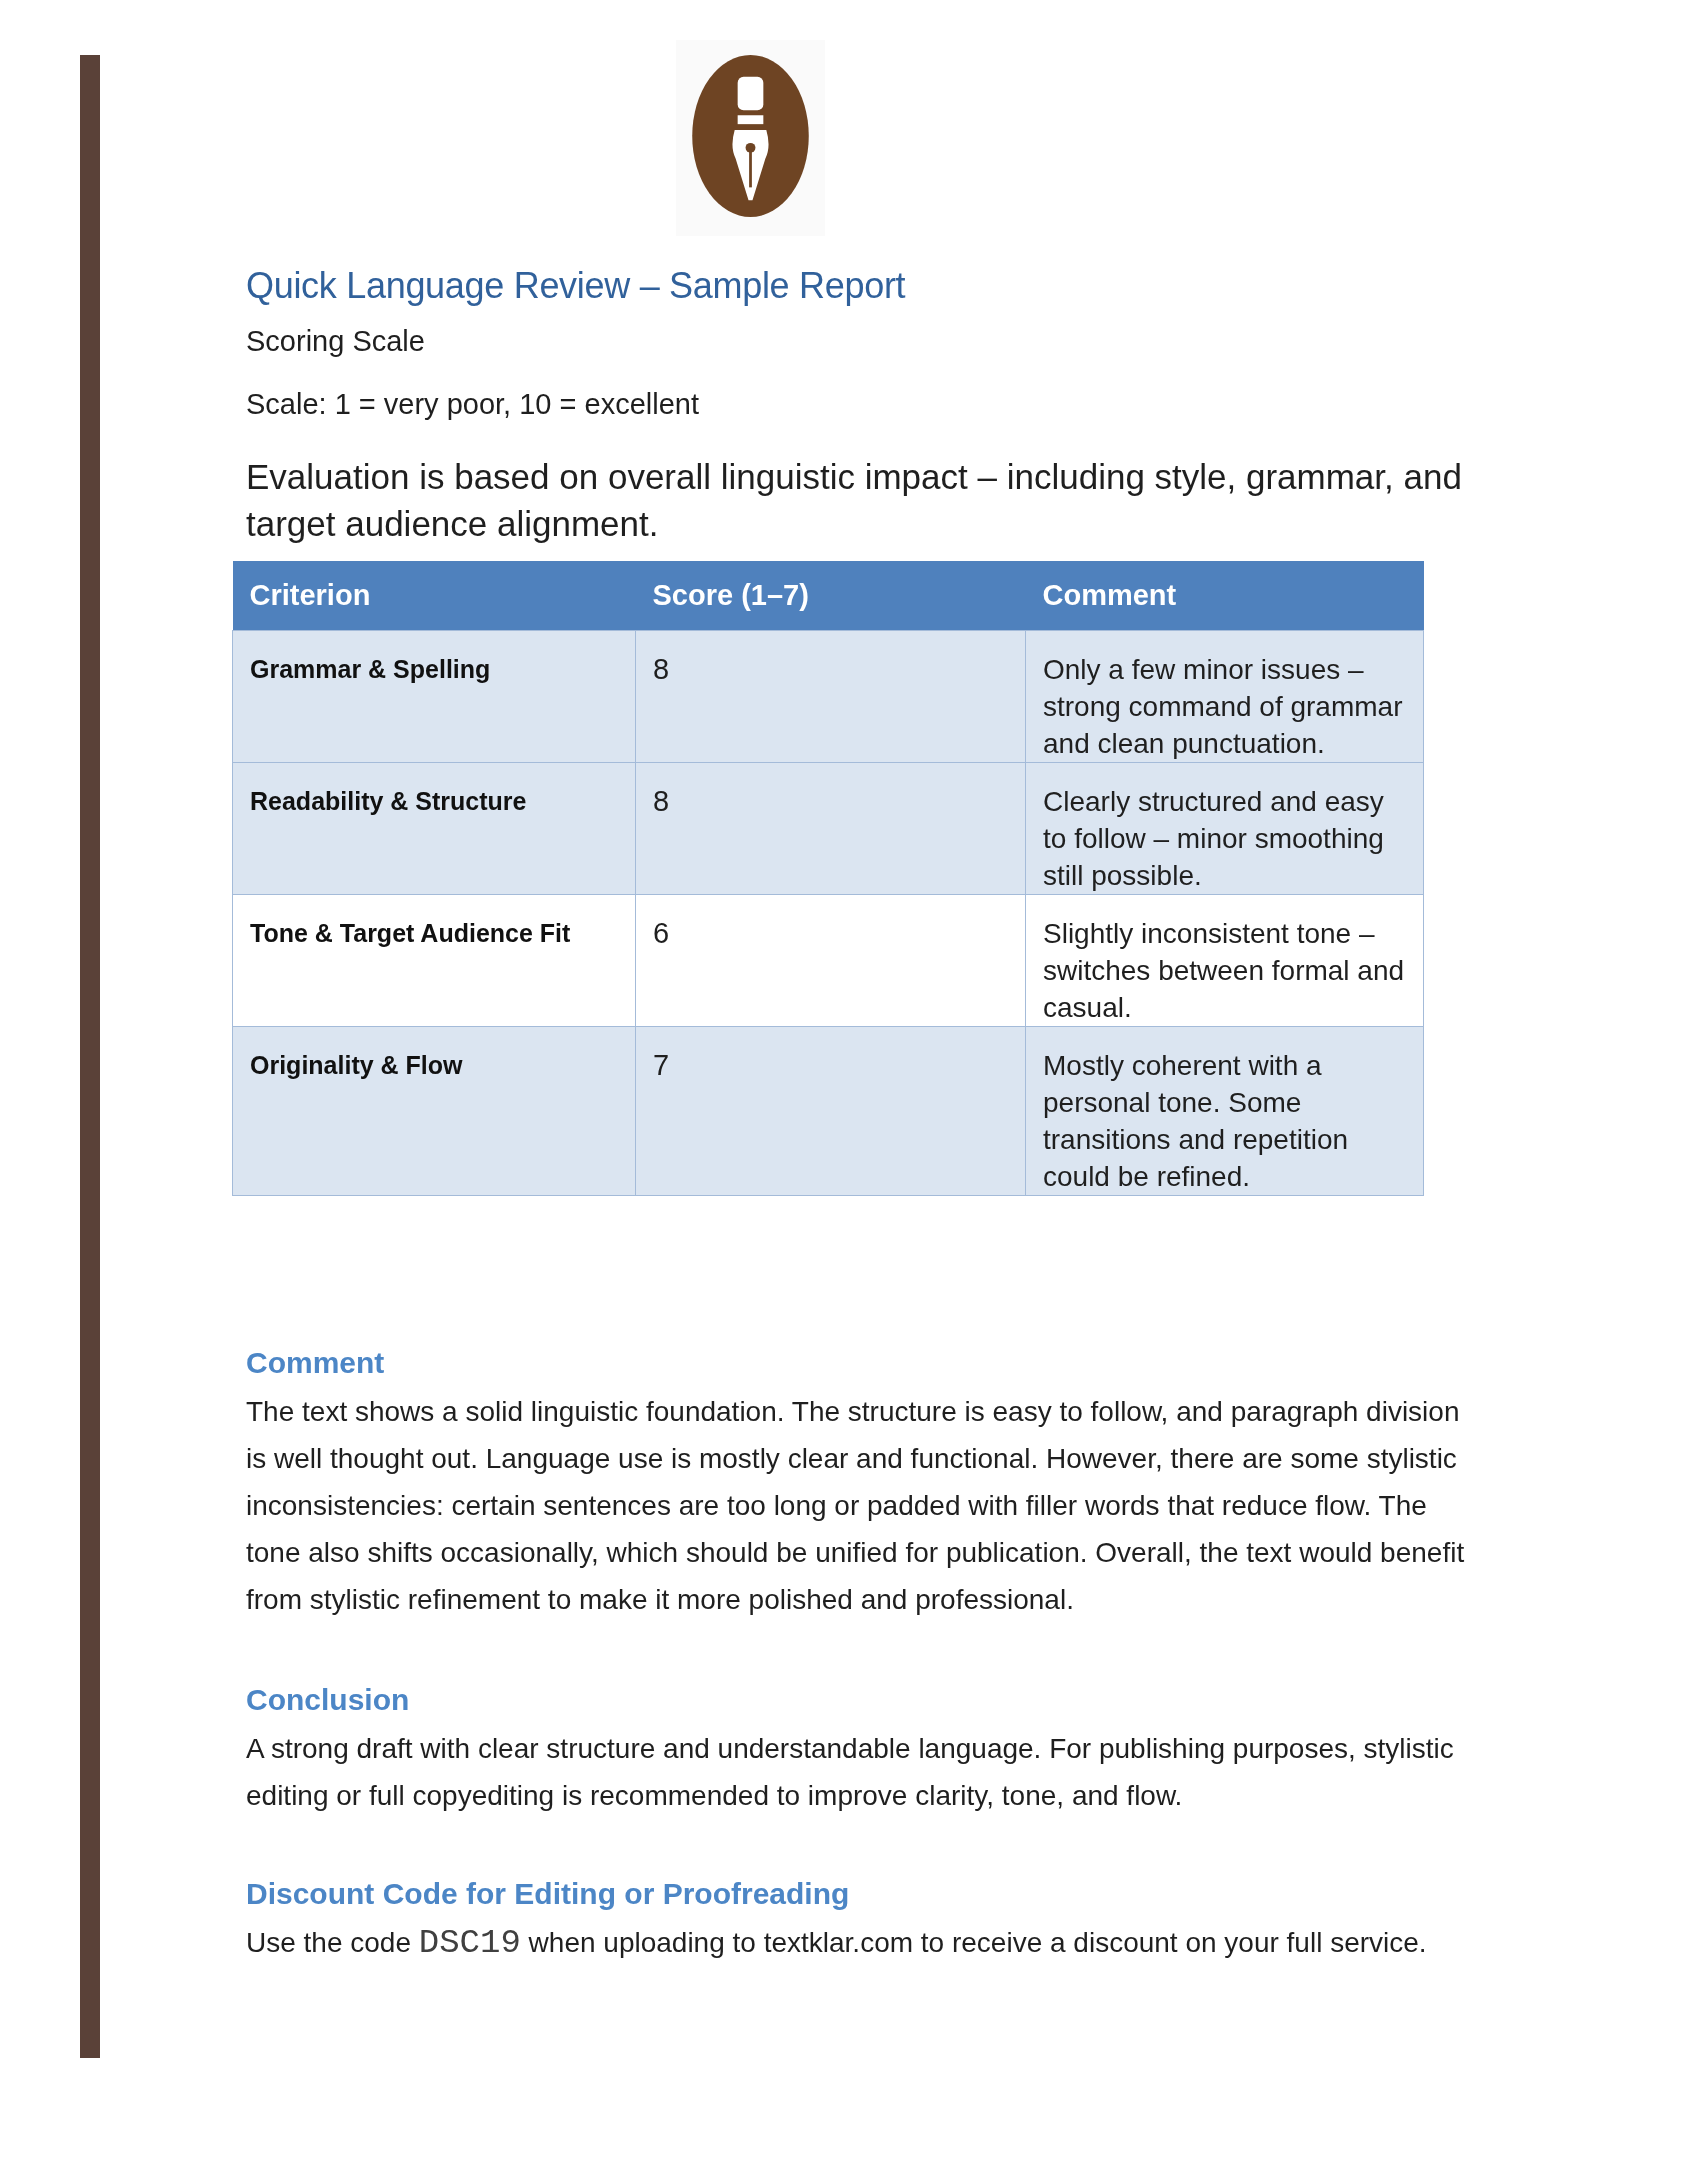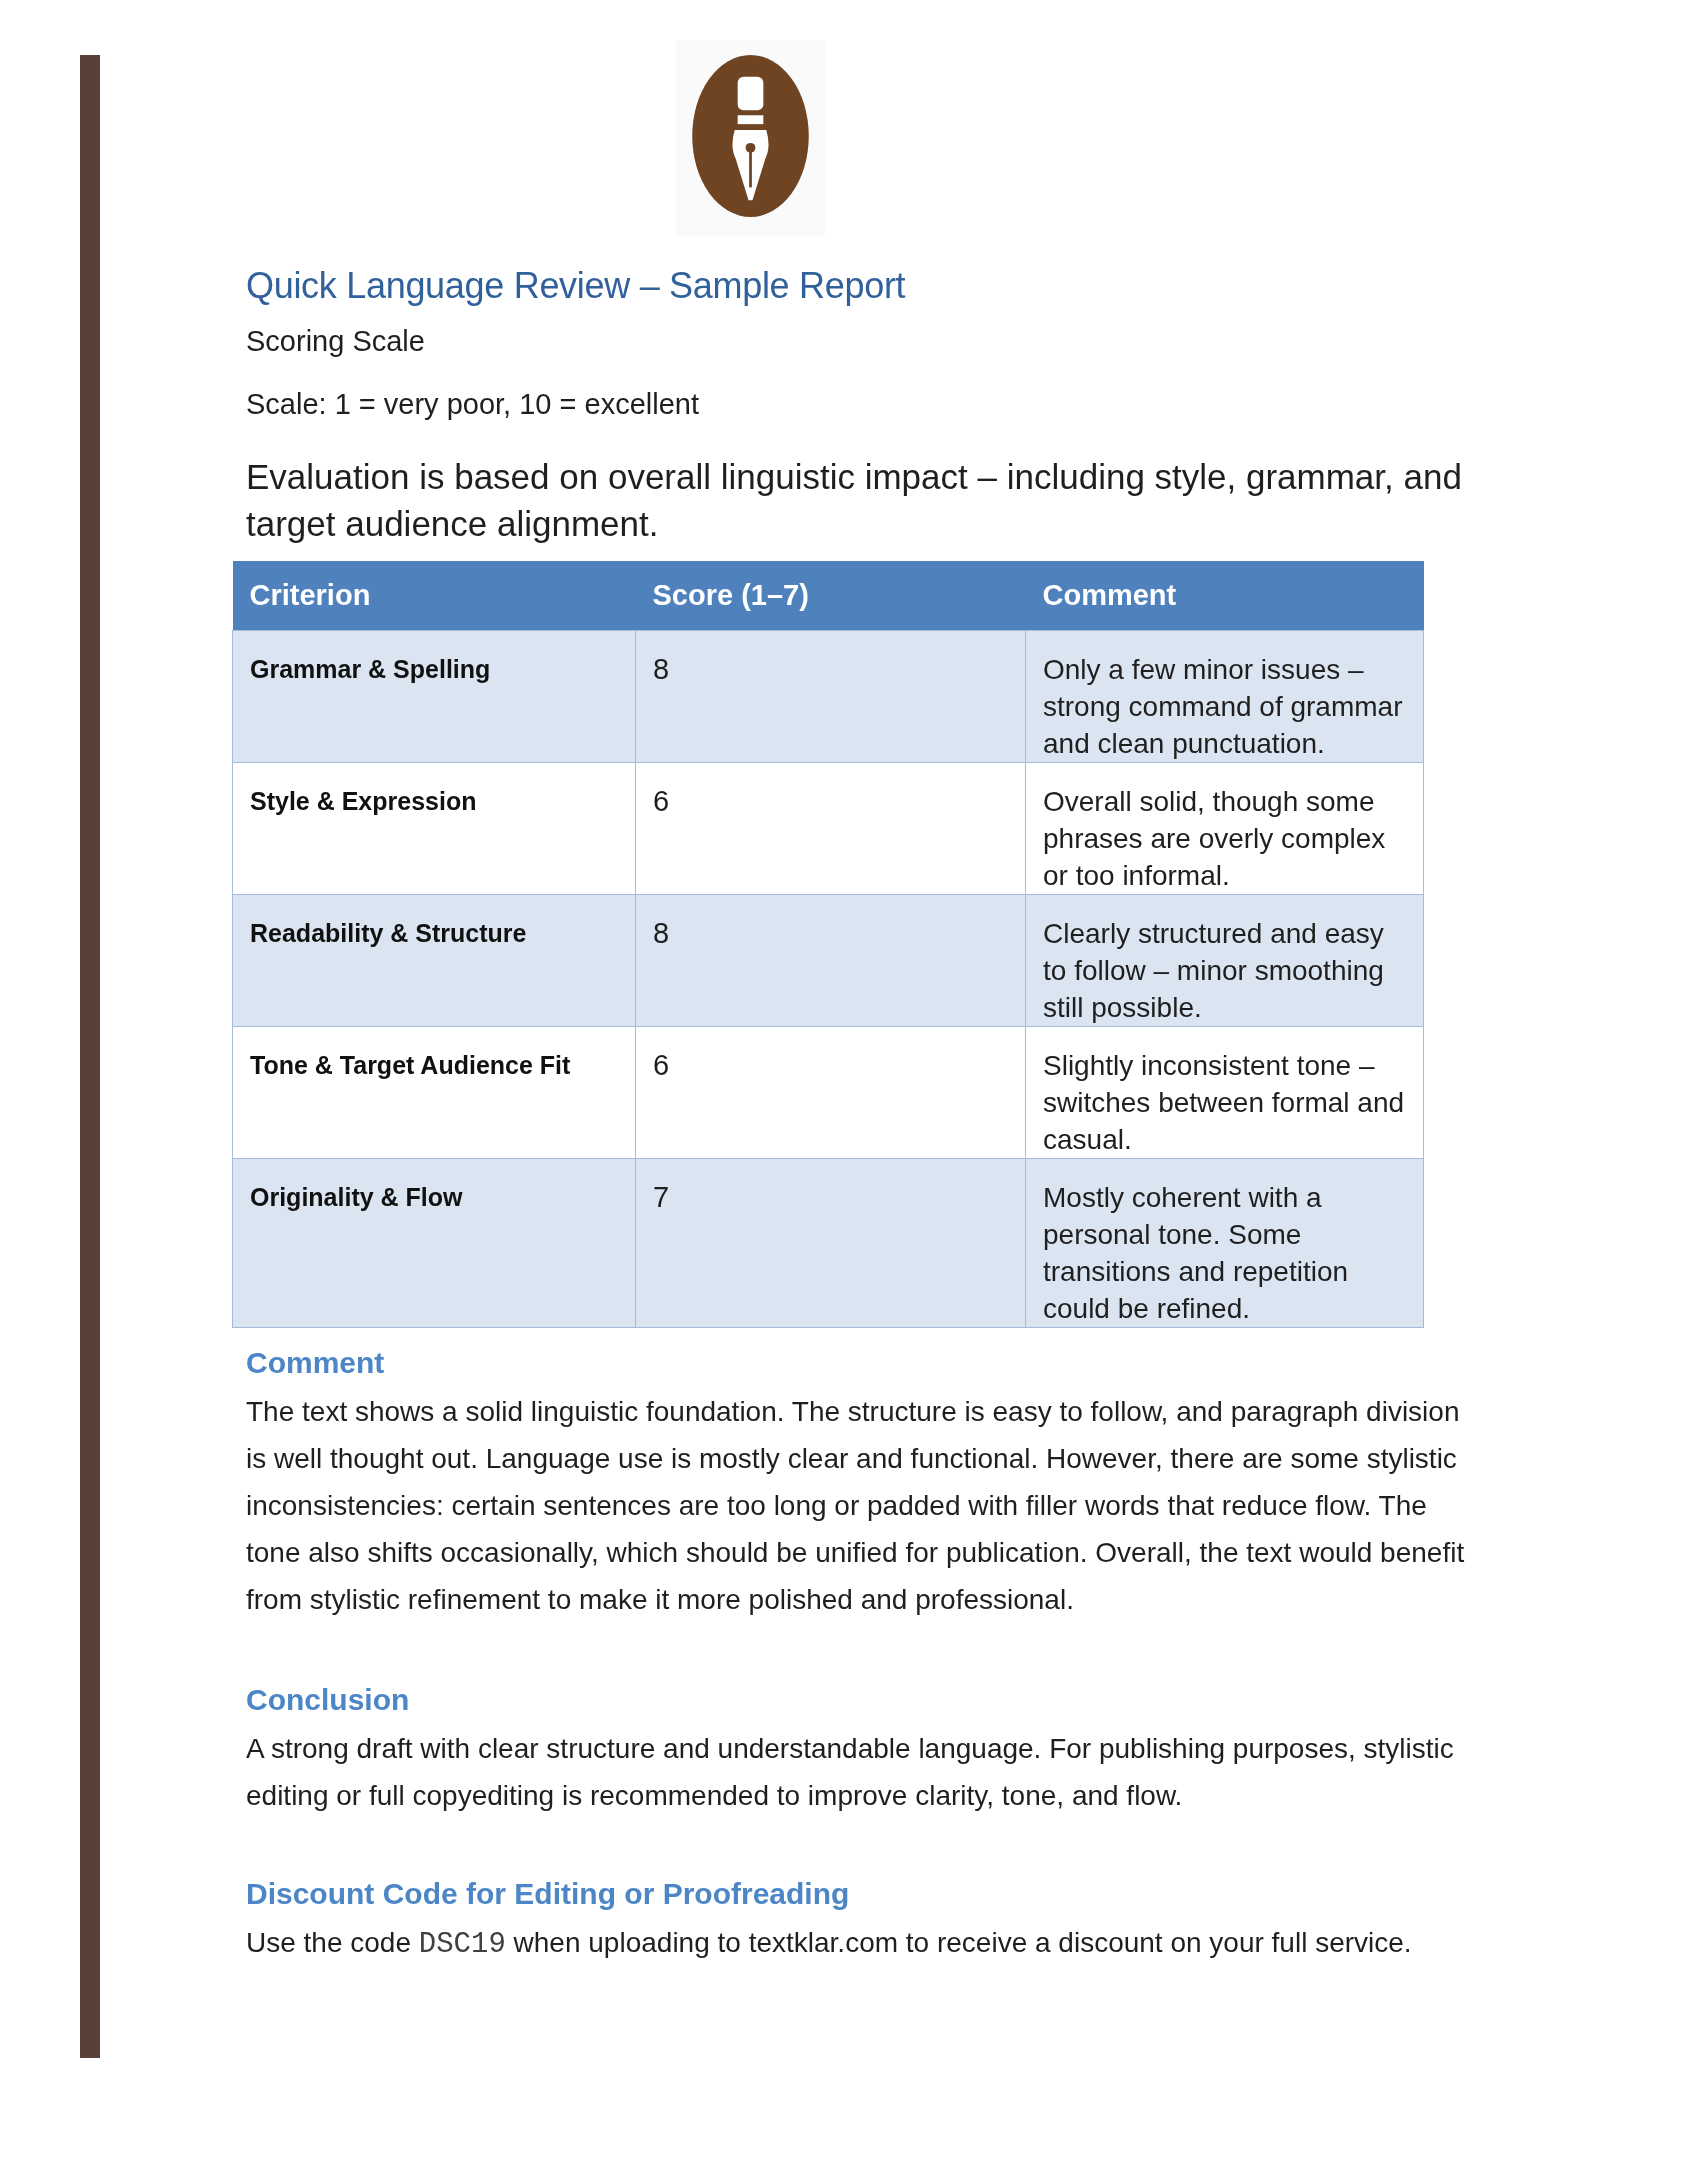--- a/index.html
+++ b/index.html
@@ -70,21 +70,21 @@
     font-size:28px;line-height:47px;color:#1f1f1f;
   }
   #comment-heading{top:1346px;}
   #comment-body{top:1388px;}
   #conclusion-heading{top:1683px;}
   #conclusion-body{top:1725px;}
   #discount-heading{top:1877px;}
   #discount-body{top:1919px;}
   .code{
     font-family:"Liberation Mono", monospace;
-    font-size:29px;color:#404040;
+    font-size:34px;color:#404040;
   }
 </style>
 </head>
 <body>
 
 <div class="page">
 
   <div class="accent-bar"></div>
 
   <div class="logo-box">
@@ -120,25 +120,20 @@
         <th>Score (1–7)</th>
         <th>Comment</th>
       </tr>
     </thead>
     <tbody>
       <tr class="row-alt" style="height:124px;">
         <td class="criterion-cell">Grammar &amp; Spelling</td>
         <td class="score-cell">8</td>
         <td class="comment-cell">Only a few minor issues – strong command of grammar and clean punctuation.</td>
       </tr>
-      <tr class="row-plain" style="height:130px;">
-        <td class="criterion-cell">Style &amp; Expression</td>
-        <td class="score-cell">6</td>
-        <td class="comment-cell">Overall solid, though some phrases are overly complex or too informal.</td>
-      </tr>
       <tr class="row-alt" style="height:125px;">
         <td class="criterion-cell">Readability &amp; Structure</td>
         <td class="score-cell">8</td>
         <td class="comment-cell">Clearly structured and easy to follow – minor smoothing still possible.</td>
       </tr>
       <tr class="row-plain" style="height:130px;">
         <td class="criterion-cell">Tone &amp; Target Audience Fit</td>
         <td class="score-cell">6</td>
         <td class="comment-cell">Slightly inconsistent tone – switches between formal and casual.</td>
       </tr>

